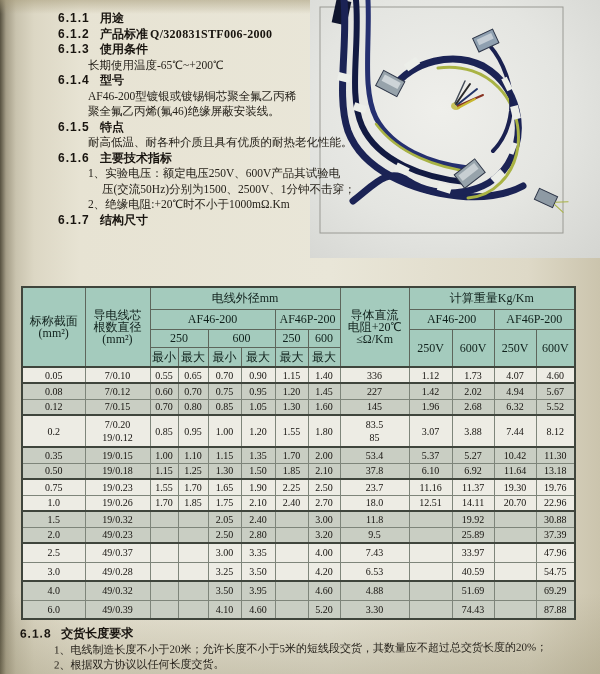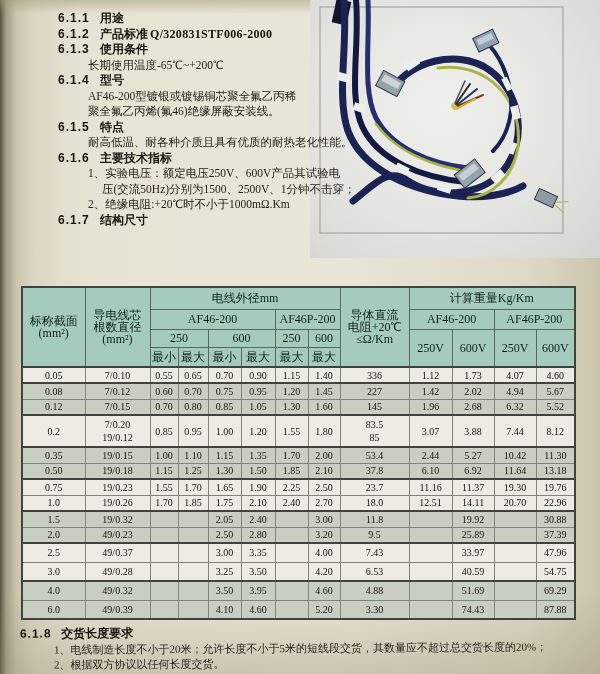--- a/index.html
+++ b/index.html
@@ -253,21 +253,21 @@
         <tr class="shade ">
           <td>0.35</td>
           <td>19/0.15</td>
           <td>1.00</td>
           <td>1.10</td>
           <td>1.15</td>
           <td>1.35</td>
           <td>1.70</td>
           <td>2.00</td>
           <td>53.4</td>
-          <td>2.44</td>
+          <td>5.37</td>
           <td>5.27</td>
           <td>10.42</td>
           <td>11.30</td>
         </tr>
         <tr class="shade gend ">
           <td>0.50</td>
           <td>19/0.18</td>
           <td>1.15</td>
           <td>1.25</td>
           <td>1.30</td>

